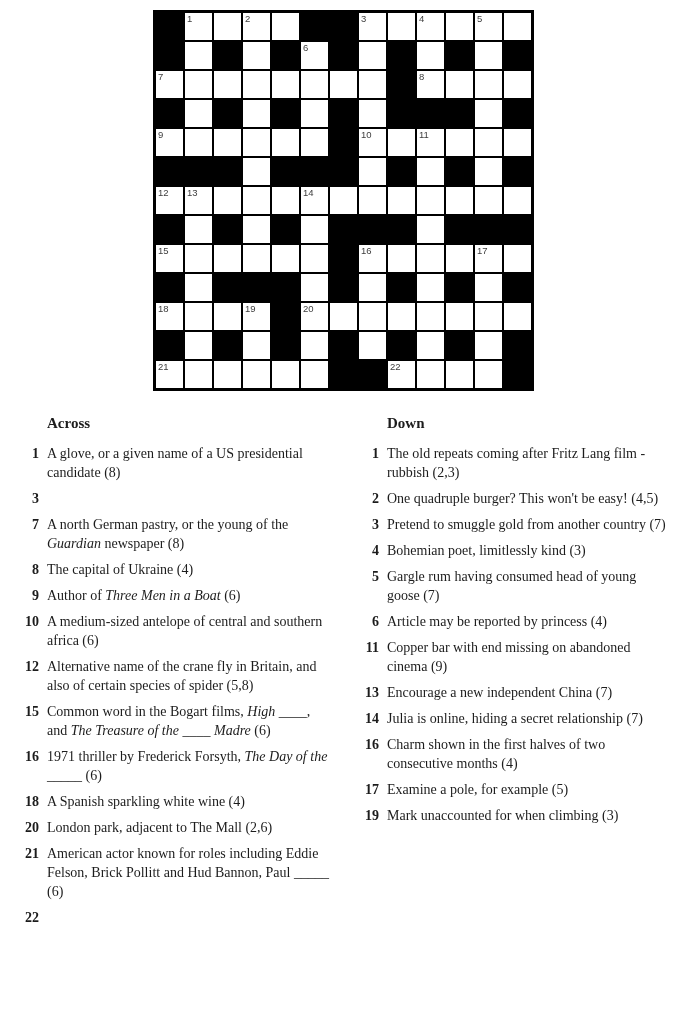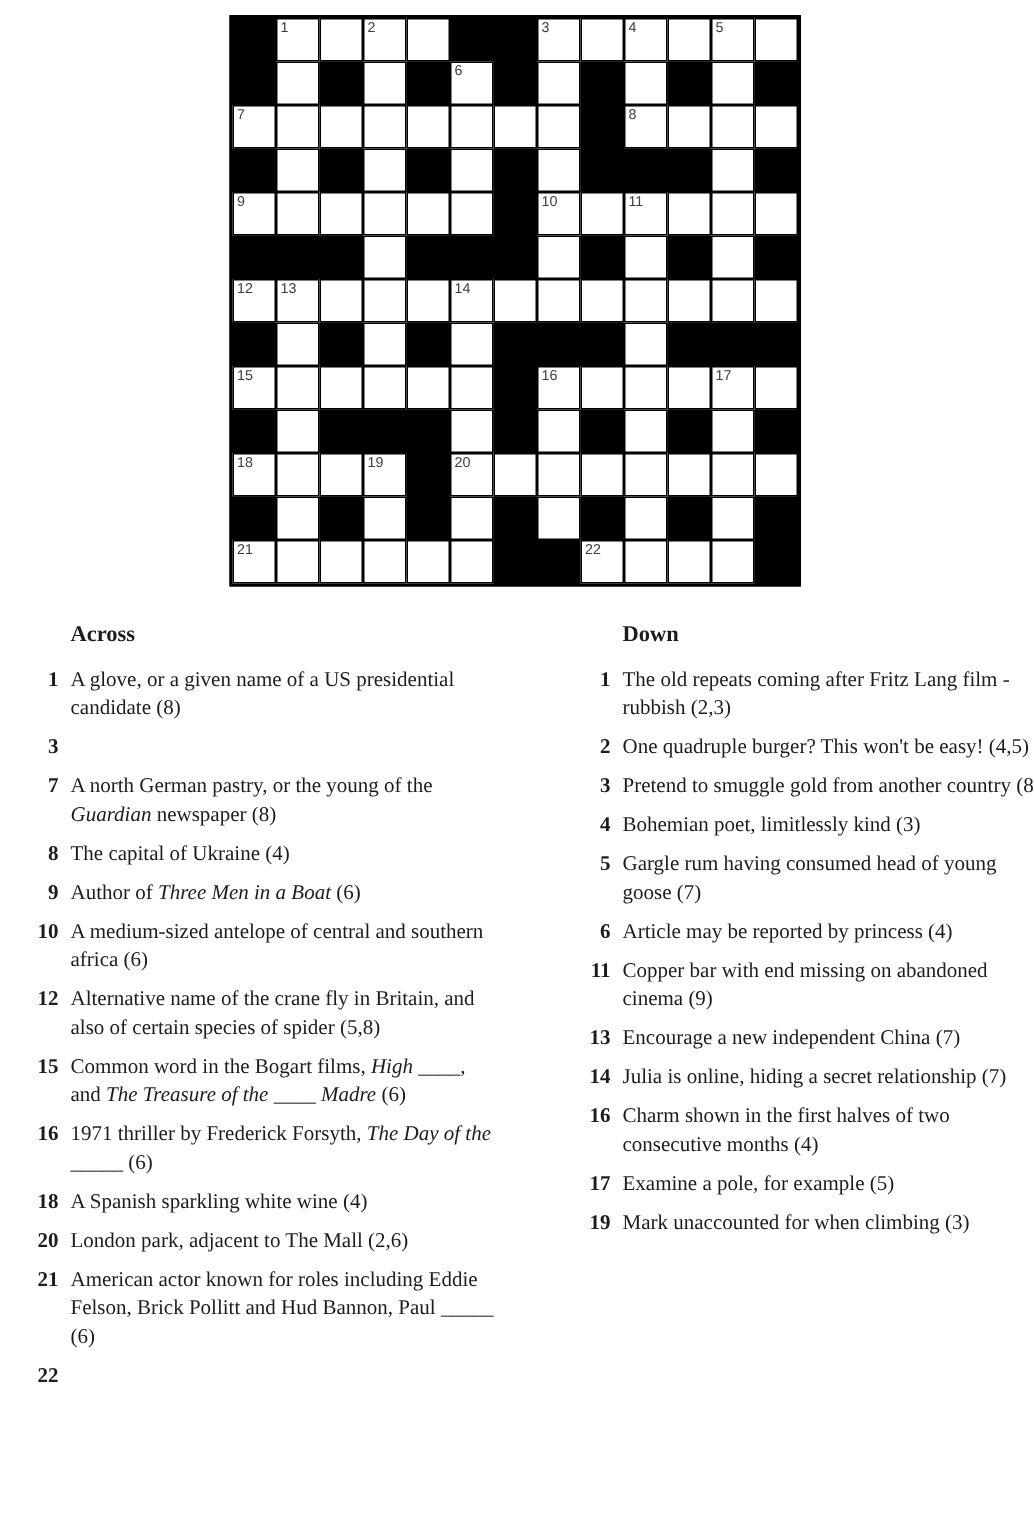--- a/index.html
+++ b/index.html
@@ -22,21 +22,21 @@
   .cell.white{background:#fff;border:1px solid #000;}
   .cell.black{background:#000;}
   .cell .num{
     position:absolute;top:1px;left:2px;
     font-family:"Liberation Sans", sans-serif;
     font-size:9.5px;line-height:1;color:#3d3d3d;
   }
   
   .clues{
     position:absolute;left:0;top:414px;width:669px;
-    display:flex;align-items:flex-start;gap:28px;
+    display:flex;align-items:flex-start;
   }
   .col{display:flex;flex-direction:column;}
   .col.across{margin-left:20px;width:322px;}
   .col.down{margin-left:26px;width:321px;}
   .hdr{
     font-weight:bold;font-size:15px;line-height:19px;
     margin-bottom:11px;
   }
   .col.across .hdr{padding-left:27px;}
   .col.down .hdr{padding-left:32px;font-family:Liberation Serif, serif;}
@@ -336,21 +336,21 @@
           <div class="clue">
             <div class="cnum">1</div>
             <div class="ctext"><span>The old repeats coming after Fritz Lang film - rubbish (2,3)</span></div>
           </div>
           <div class="clue">
             <div class="cnum">2</div>
             <div class="ctext"><span>One quadruple burger? This won't be easy! (4,5)</span></div>
           </div>
           <div class="clue">
             <div class="cnum">3</div>
-            <div class="ctext"><span>Pretend to smuggle gold from another country (8)</span></div>
+            <div class="ctext"><span>Pretend to smuggle gold from another country (7)</span></div>
           </div>
           <div class="clue">
             <div class="cnum">4</div>
             <div class="ctext"><span>Bohemian poet, limitlessly kind (3)</span></div>
           </div>
           <div class="clue">
             <div class="cnum">5</div>
             <div class="ctext"><span>Gargle rum having consumed head of young goose (7)</span></div>
           </div>
           <div class="clue">

